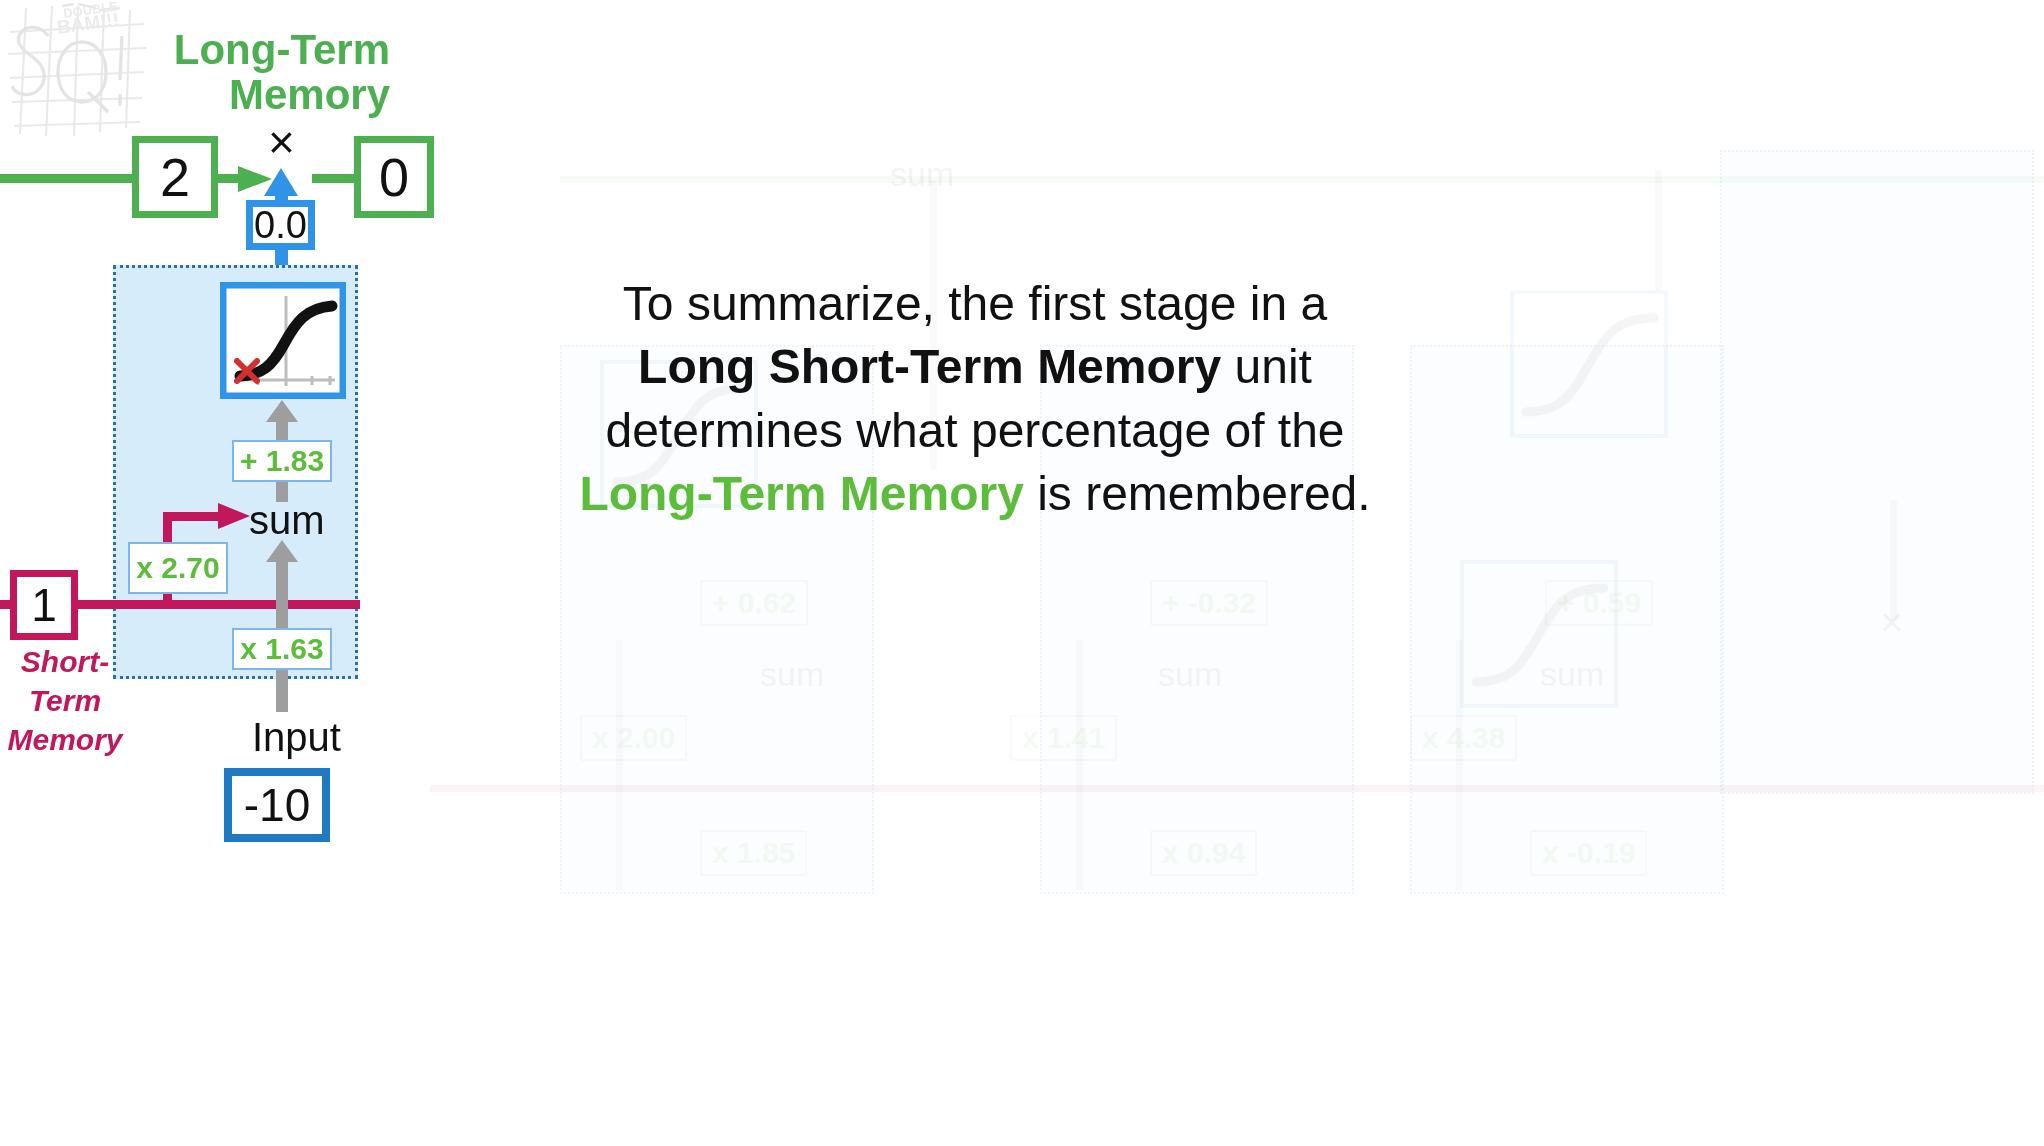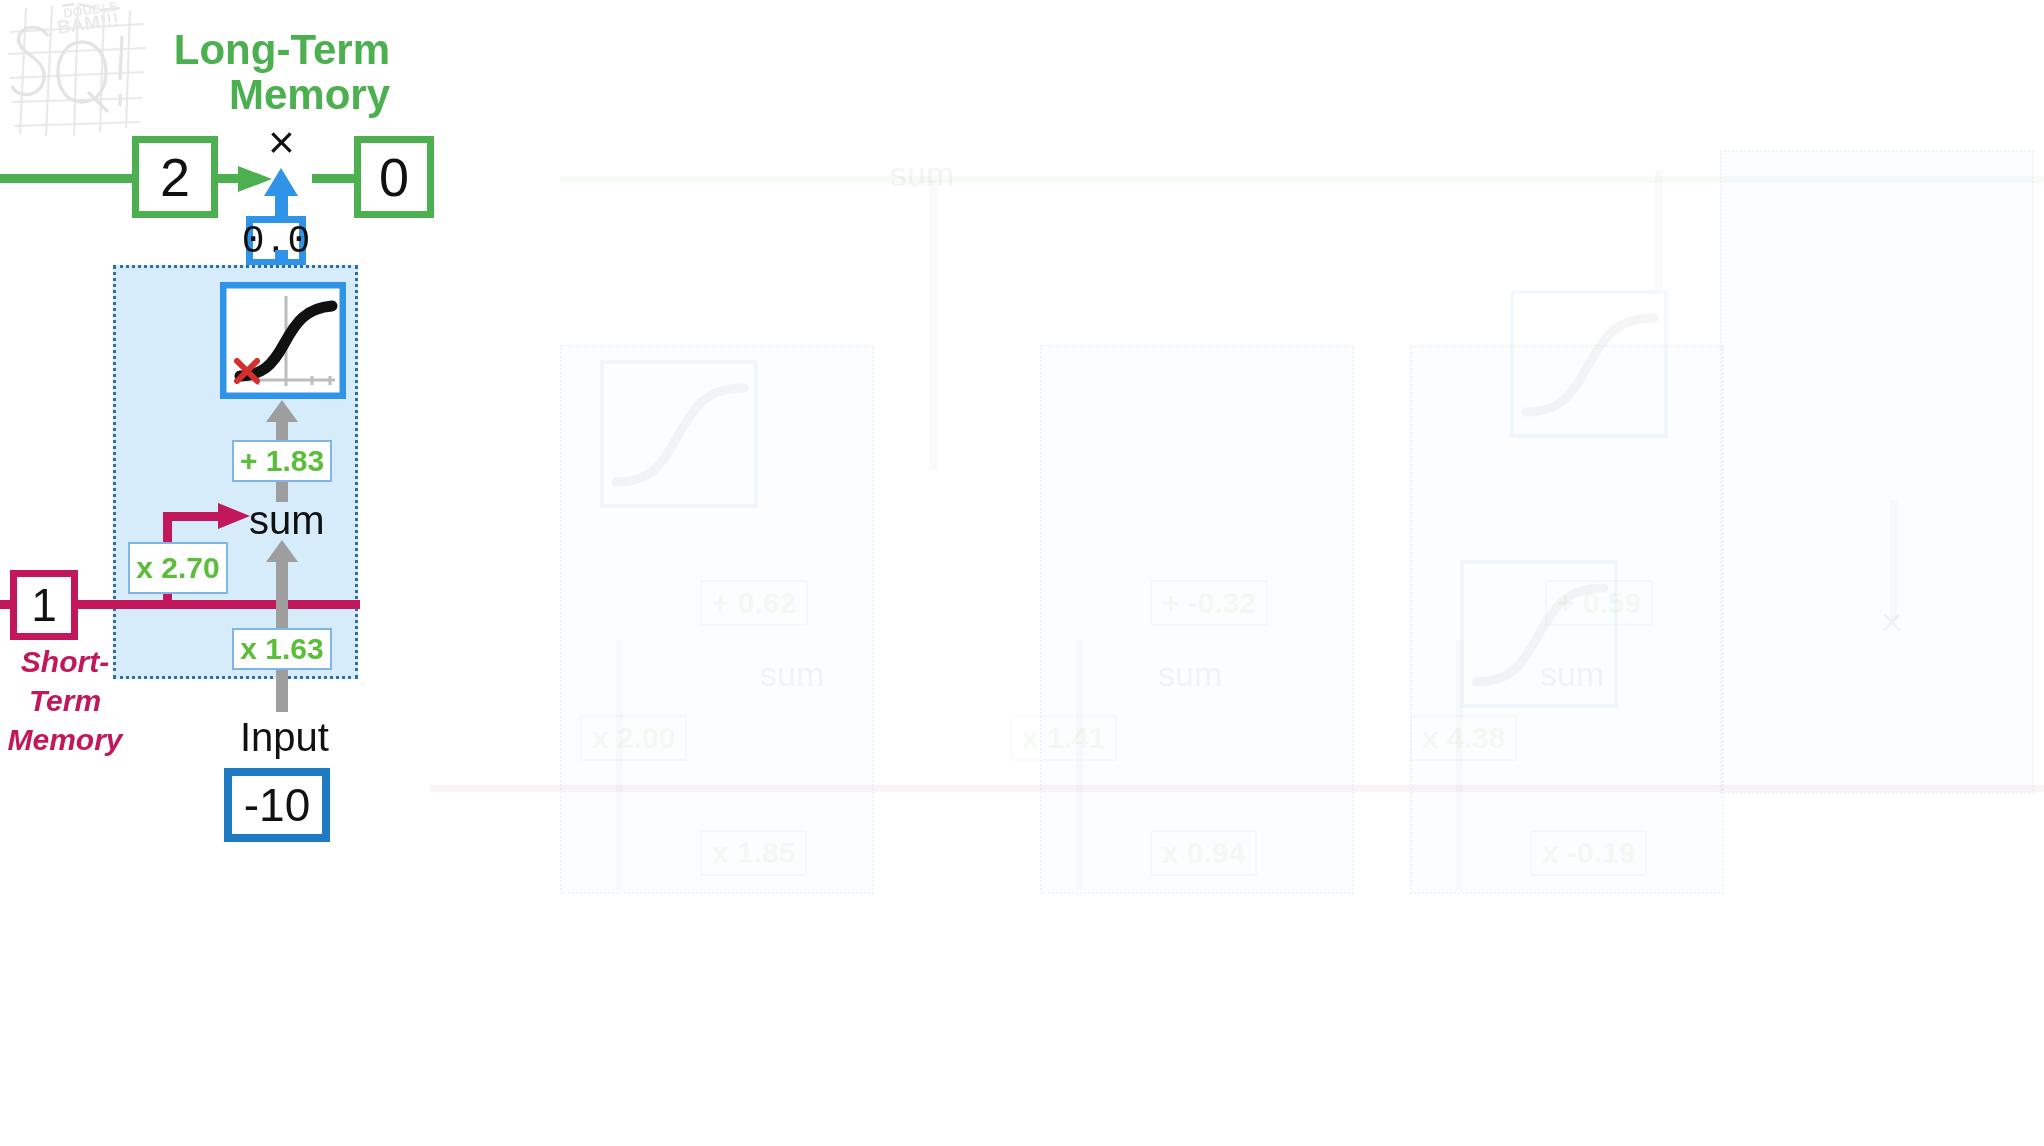--- a/index.html
+++ b/index.html
@@ -145,20 +145,23 @@
         <path d="M118,34 L116,78 M116,92 L116,104"></path>
       </g>
       <g fill="none" stroke="#b3b3b3" stroke-width="2.6" stroke-linejoin="round">
         <path d="M58,4 L70,2 M74,2 L92,6 M96,8 L116,6"></path>
         <text x="60" y="16" font-size="13" font-family="Liberation Sans, sans-serif" font-weight="bold" fill="#bdbdbd" stroke="none" transform="rotate(-8 60 16)">DOUBLE</text>
         <text x="54" y="32" font-size="19" font-family="Liberation Sans, sans-serif" font-weight="bold" fill="#bdbdbd" stroke="none" transform="rotate(-8 54 32)">BAM!!!</text>
       </g>
     </svg>
   </div>
 
+  <div class="summary">
+    <span>To summarize, the first stage in a </span><b>Long Short-Term Memory</b><span> unit determines what percentage of the </span><span class="lt">Long-Term Memory</span><span> is remembered.</span>
+  </div>
 
   <div class="lbl green" style="left:150px;top:28px;width:240px;text-align:right;font-size:42px;">
     <div>Long-Term</div>
     <div>Memory</div>
   </div>
 
   <div class="line green-l" style="left:0px;top:174px;width:132px;height:9px;"></div>
 
   <div class="valbox green-b" style="left:132px;top:136px;width:86px;height:82px;font-size:54px;">
     <span>2</span>
@@ -177,21 +180,21 @@
   <div class="valbox green-b" style="left:354px;top:136px;width:80px;height:82px;font-size:54px;">
     <span>0</span>
   </div>
 
 
   <div class="line blue-l" style="left:275px;top:195px;width:13px;height:28px;"></div>
   <svg style="position:absolute;left:264px;top:168px;" width="36" height="34">
     <polygon points="17,0 34,28 0,28" fill="#2f93e8"></polygon>
   </svg>
 
-  <div class="valbox blue-b" style="left:246px;top:216px;width:60px;height:50px;font-size:38px;font-family:Liberation Mono, monospace;">
+  <div class="valbox blue-b" style="left:246px;top:200px;width:69px;height:50px;font-size:38px;">
     <span>0.0</span>
   </div>
 
   <div class="line blue-l" style="left:275px;top:250px;width:13px;height:38px;"></div>
 
   <div class="panel" style="left:113px;top:265px;width:245px;height:414px;"></div>
 
   <div class="sigbox" style="left:220px;top:282px;width:126px;height:117px;">
     <svg width="126" height="117" viewBox="0 0 126 117">
       <rect x="3" y="3" width="120" height="111" fill="#ffffff" stroke="#2f93e8" stroke-width="7"></rect>
@@ -253,19 +256,19 @@
     <polygon points="16,0 32,22 0,22" fill="#9e9e9e"></polygon>
   </svg>
   <div class="line grey-l" style="left:276px;top:600px;width:12px;height:28px;"></div>
 
   <div class="wbox" style="left:232px;top:628px;width:100px;height:42px;font-size:30px;">
     <span>x 1.63</span>
   </div>
 
   <div class="line grey-l" style="left:276px;top:670px;width:12px;height:42px;"></div>
 
-  <div class="inputtxt" style="left:240px;top:715px;">Input</div>
+  <div class="inputtxt" style="left:252px;top:715px;">Input</div>
 
   <div class="valbox blue-b2" style="left:224px;top:768px;width:106px;height:74px;font-size:46px;">
     <span>-10</span>
   </div>
 
 </div>
 
 </body></html>

